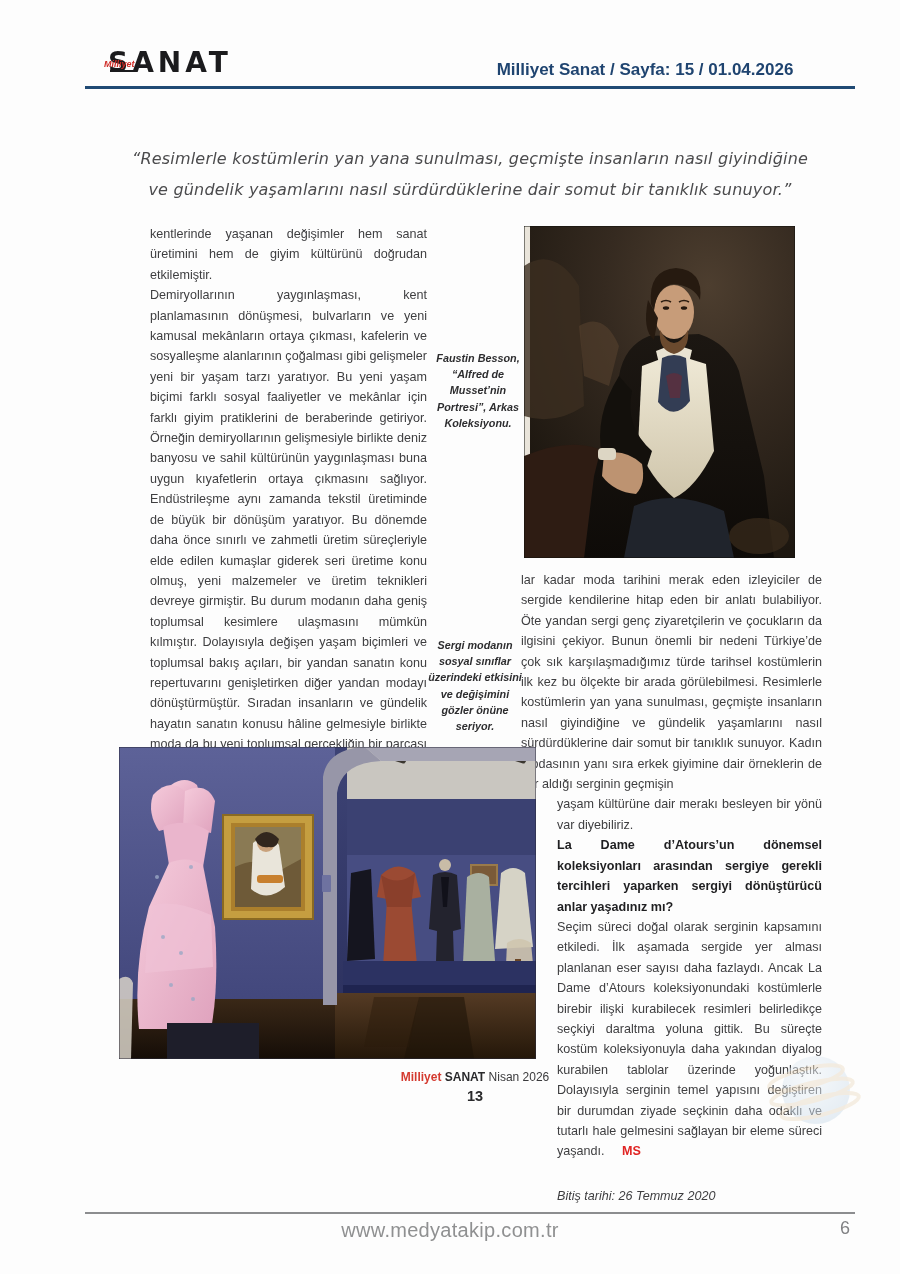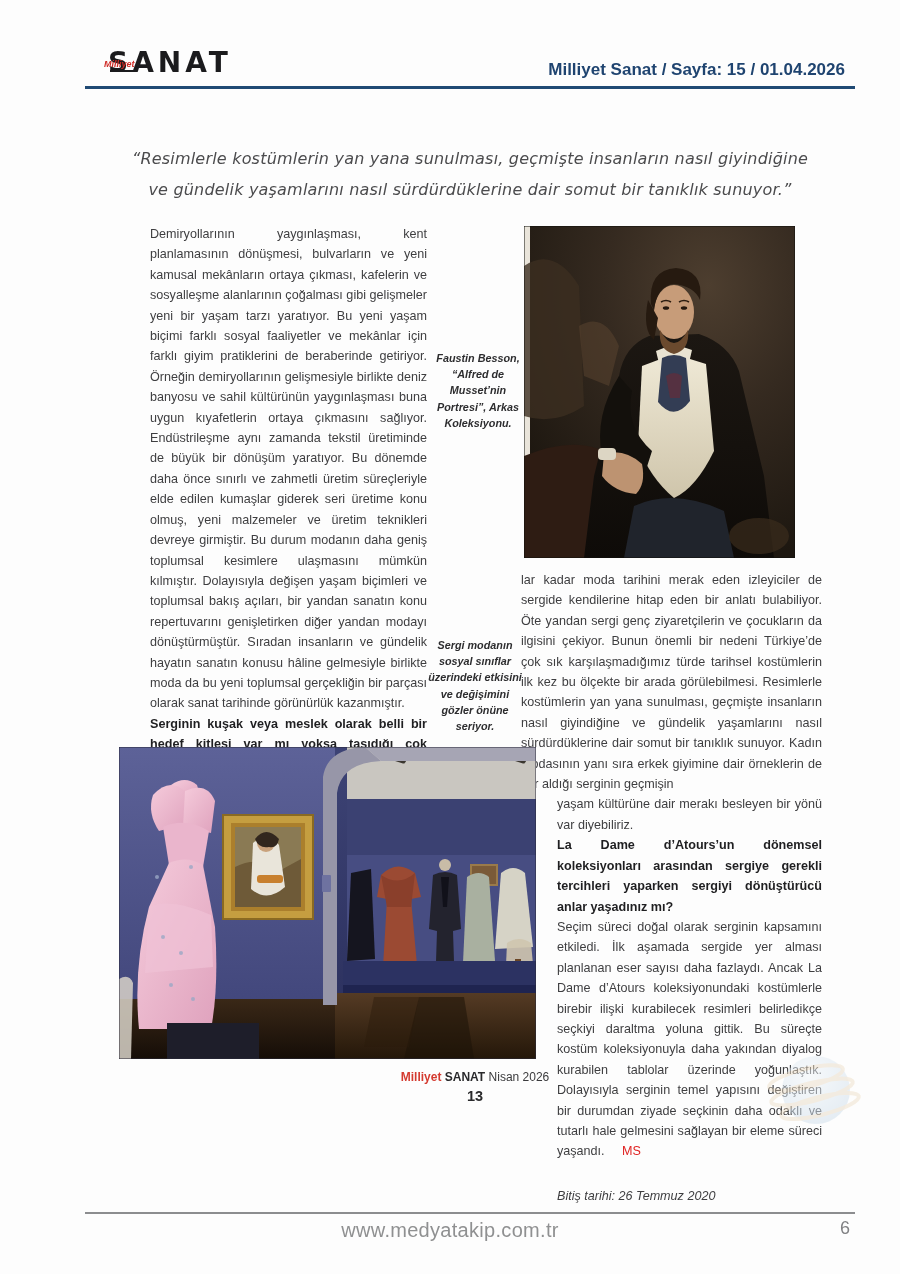--- a/index.html
+++ b/index.html
@@ -6,36 +6,36 @@
   body{
     width:900px;height:1274px;position:relative;background:#fdfdfd;
     font-family:"Liberation Sans", sans-serif;color:#3e3e40;overflow:hidden;
   }
   .abs{position:absolute;}
 
   
   .logo-sanat{font-size:28px;font-weight:700;letter-spacing:4px;color:#1b1b1d;font-family:"DejaVu Sans",sans-serif;}
   .logo-milliyet{position:absolute;left:-4px;top:13px;font-size:9px;font-weight:700;font-style:italic;color:#cf2b26;background:rgba(255,255,255,.0);}
   .logo-strike{position:absolute;left:2px;top:24px;width:26px;height:2px;background:#1b1b1d;}
-  .source-line{font-size:17px;font-weight:700;color:#1f4470;text-align:right;font-family:"Liberation Sans",sans-serif;}
+  .source-line{font-size:17px;font-weight:700;color:#1f4470;text-align:center;font-family:"Liberation Sans",sans-serif;}
   .header-rule{background:#204a74;height:3px;}
 
   
   .pull-quote{
     font-style:italic;font-size:16px;line-height:1.95;text-align:center;
     color:#4b4b4d;letter-spacing:.2px;font-family:"DejaVu Sans",sans-serif;
   }
 
   
   .coltext{font-size:12.6px;line-height:20.4px;text-align:justify;color:#3e3e40;}
   .coltext p{margin:0;}
   .q{font-weight:700;color:#1f1f21;margin-top:17px;}
   .indent-block{margin-left:36px;}
   .gap-top{margin-top:23px;}
-  .ms-sign{color:#e02423;font-weight:400;padding-left:14px;}
+  .ms-sign{color:#e02423;font-weight:700;padding-left:14px;}
   .credits{font-style:italic;text-align:left;margin-top:24px;line-height:21.5px;}
   .credits div{margin:0;}
 
   
   .side-caption{
     font-size:10.8px;font-weight:700;font-style:italic;text-align:center;
     line-height:1.5;color:#2d2d2f;
   }
 
   
@@ -61,20 +61,21 @@
   <span class="logo-sanat">SANAT</span>
   <span class="logo-milliyet">Milliyet</span>
   <span class="logo-strike"></span>
 </div>
 <div class="abs source-line" style="left:445px;top:60px;width:400px;">Milliyet Sanat / Sayfa: 15 / 01.04.2026</div>
 <div class="abs header-rule" style="left:85px;top:86px;width:770px;"></div>
 
 <div class="abs pull-quote" style="left:128px;top:143px;width:684px;text-align:center;">“Resimlerle kostümlerin yan yana sunulması, geçmişte insanların nasıl giyindiğine ve gündelik yaşamlarını nasıl sürdürdüklerine dair somut bir tanıklık sunuyor.”</div>
 
 <div class="abs coltext" style="left:150px;top:224px;width:277px;">
+  <p>kentlerinde yaşanan değişimler hem sanat üretimini hem de giyim kültürünü doğrudan etkilemiştir.</p>
   <p>Demiryollarının yaygınlaşması, kent planlamasının dönüşmesi, bulvarların ve yeni kamusal mekânların ortaya çıkması, kafelerin ve sosyalleşme alanlarının çoğalması gibi gelişmeler yeni bir yaşam tarzı yaratıyor. Bu yeni yaşam biçimi farklı sosyal faaliyetler ve mekânlar için farklı giyim pratiklerini de beraberinde getiriyor. Örneğin demiryollarının gelişmesiyle birlikte deniz banyosu ve sahil kültürünün yaygınlaşması buna uygun kıyafetlerin ortaya çıkmasını sağlıyor. Endüstrileşme aynı zamanda tekstil üretiminde de büyük bir dönüşüm yaratıyor. Bu dönemde daha önce sınırlı ve zahmetli üretim süreçleriyle elde edilen kumaşlar giderek seri üretime konu olmuş, yeni malzemeler ve üretim teknikleri devreye girmiştir. Bu durum modanın daha geniş toplumsal kesimlere ulaşmasını mümkün kılmıştır. Dolayısıyla değişen yaşam biçimleri ve toplumsal bakış açıları, bir yandan sanatın konu repertuvarını genişletirken diğer yandan modayı dönüştürmüştür. Sıradan insanların ve gündelik hayatın sanatın konusu hâline gelmesiyle birlikte moda da bu yeni toplumsal gerçekliğin bir parçası olarak sanat tarihinde görünürlük kazanmıştır.</p>
   <p class="q">Serginin kuşak veya meslek olarak belli bir hedef kitlesi var mı yoksa taşıdığı çok disiplinli bünye ve tavır gibi bir hedef kitlesine daha ulaşma gayeniz bulunuyor mu?</p>
   <p>Sergi oldukça geniş bir izleyici kitlesine hitap etmeyi amaçlıyor. Sanat tarihiyle ilgilenen ziyaretçiler, güzel sanatlar öğrencileri ya da 19. YY kültürüne ilgi duyan-</p>
 </div>
 
 <div class="abs side-caption" style="left:434px;top:350px;width:88px;">Faustin Besson, “Alfred de Musset’nin Portresi”, Arkas Koleksiyonu.</div>
 <div class="abs side-caption" style="left:427px;top:637px;width:96px;">Sergi modanın sosyal sınıflar üzerindeki etkisini ve değişimini gözler önüne seriyor.</div>
 
 <div class="abs" style="left:524px;top:226px;width:271px;height:332px;">
   <svg class="img-frame" width="271" height="332" viewBox="0 0 271 332">

